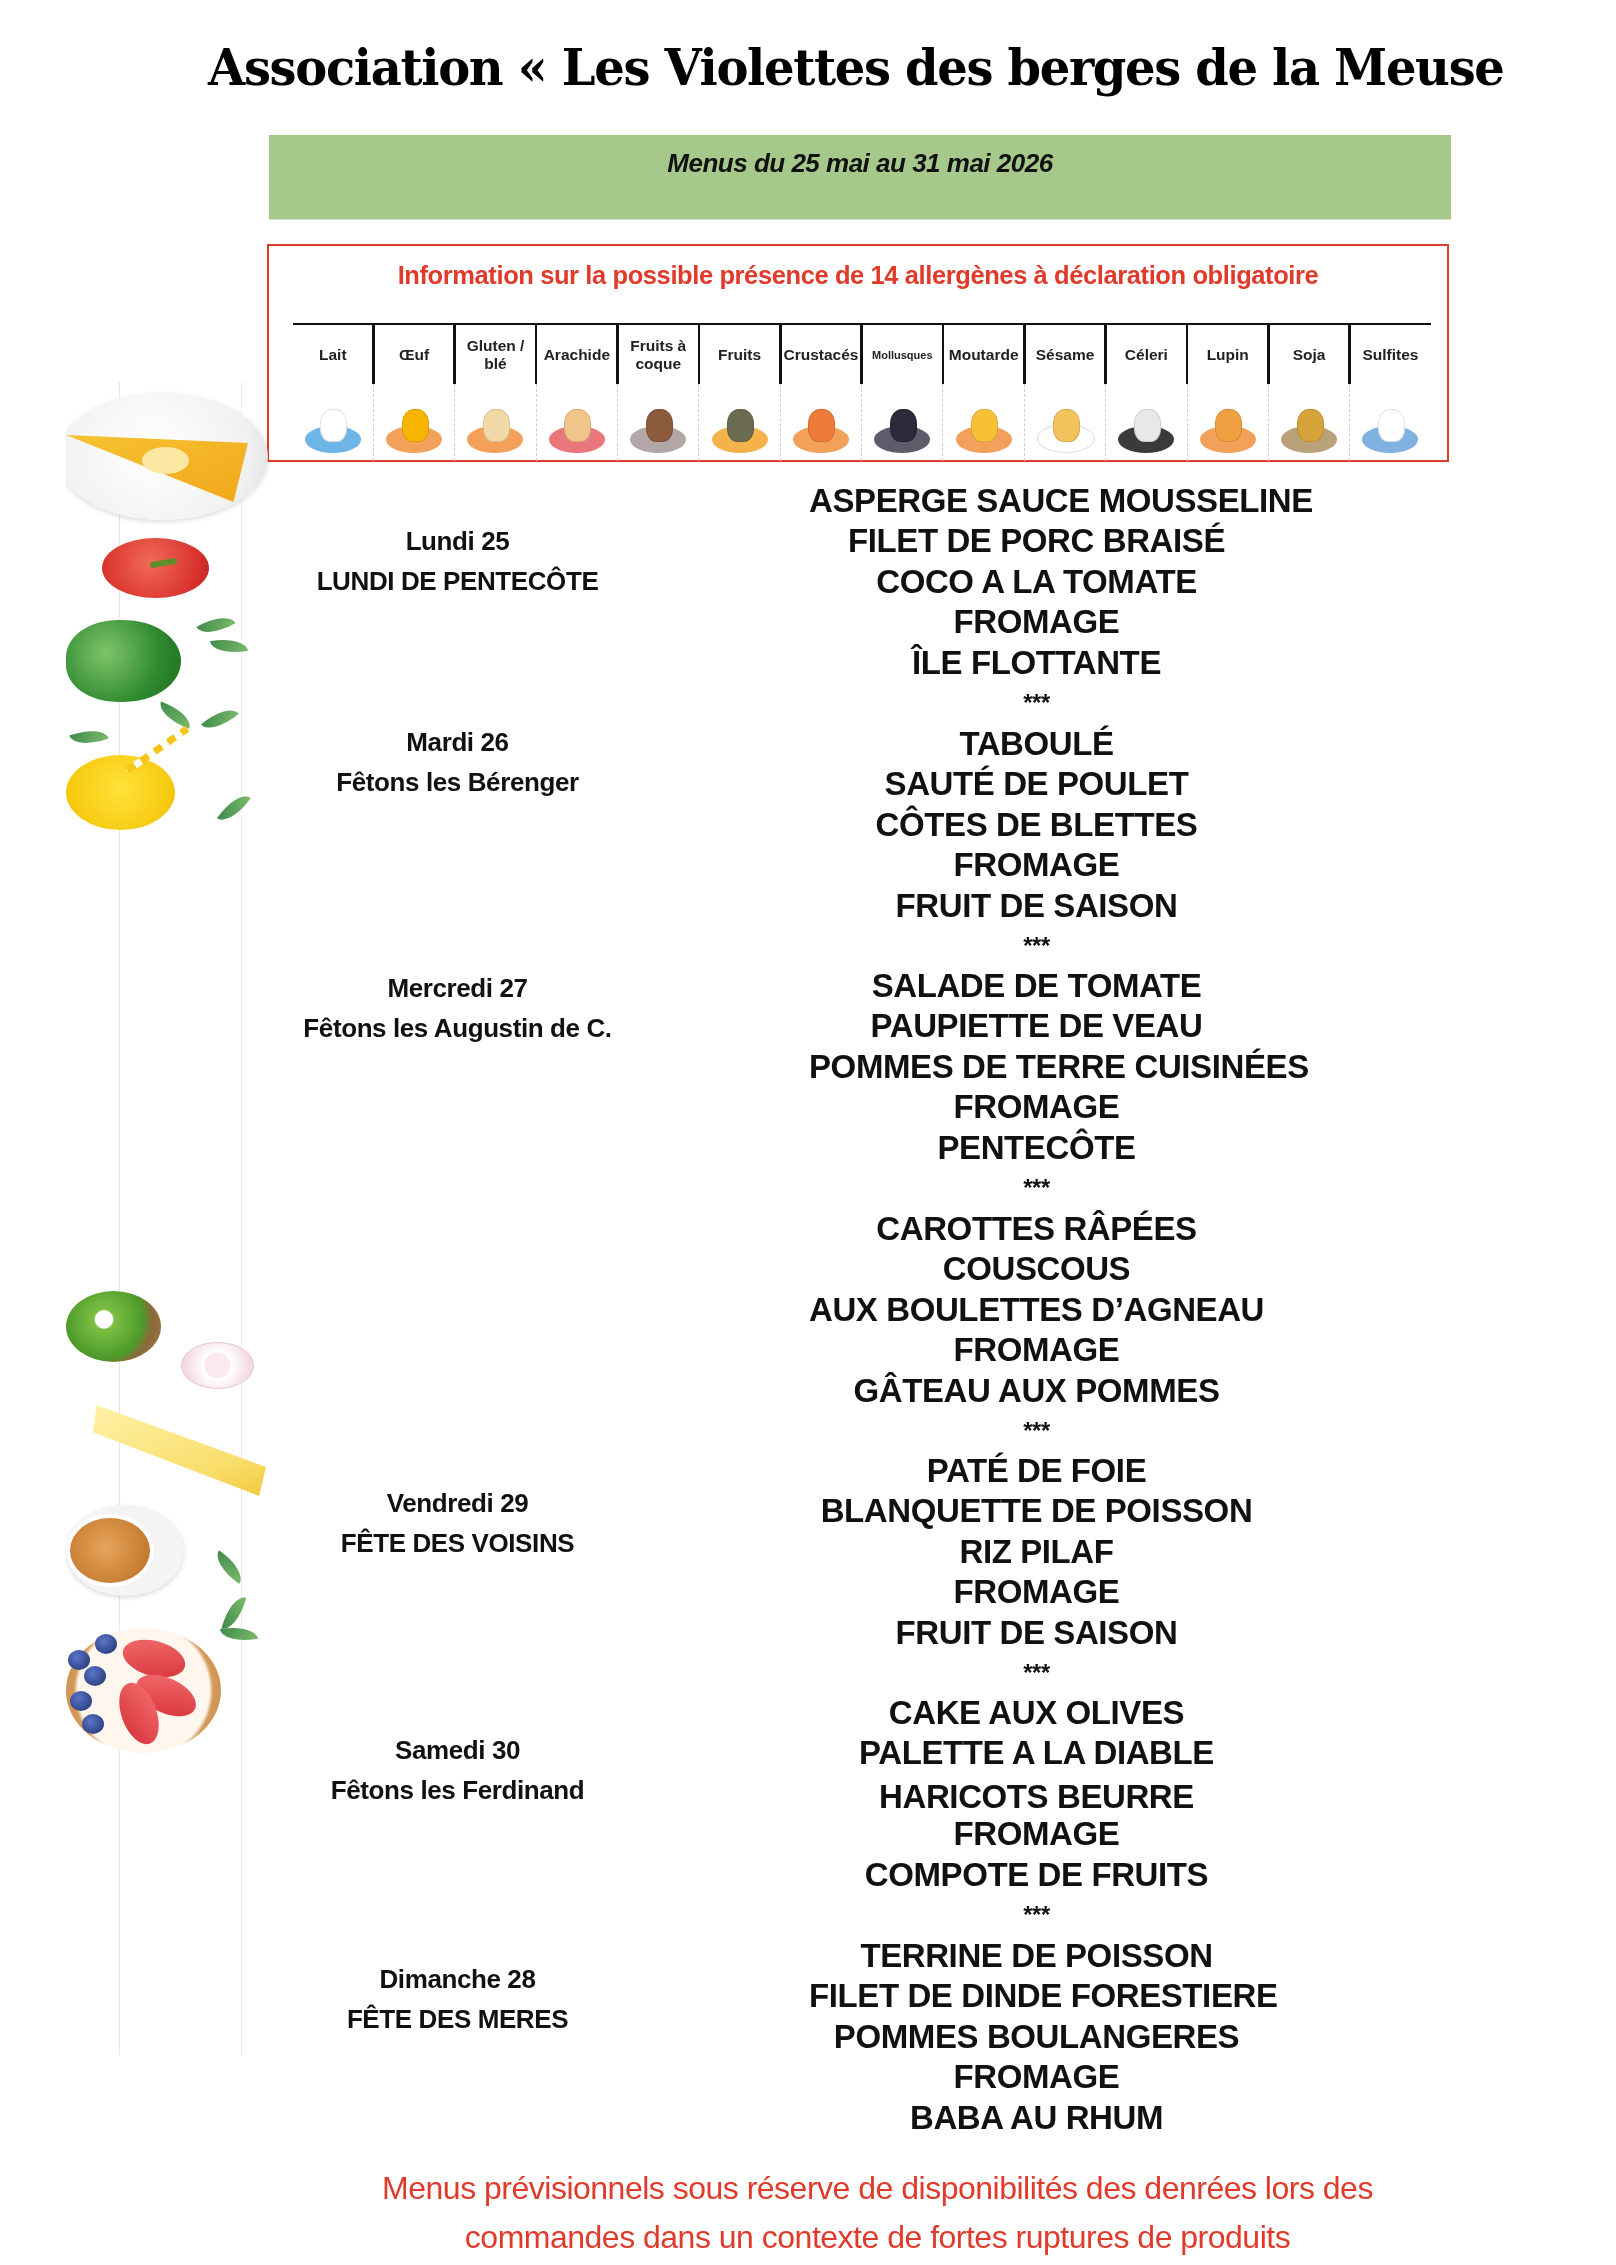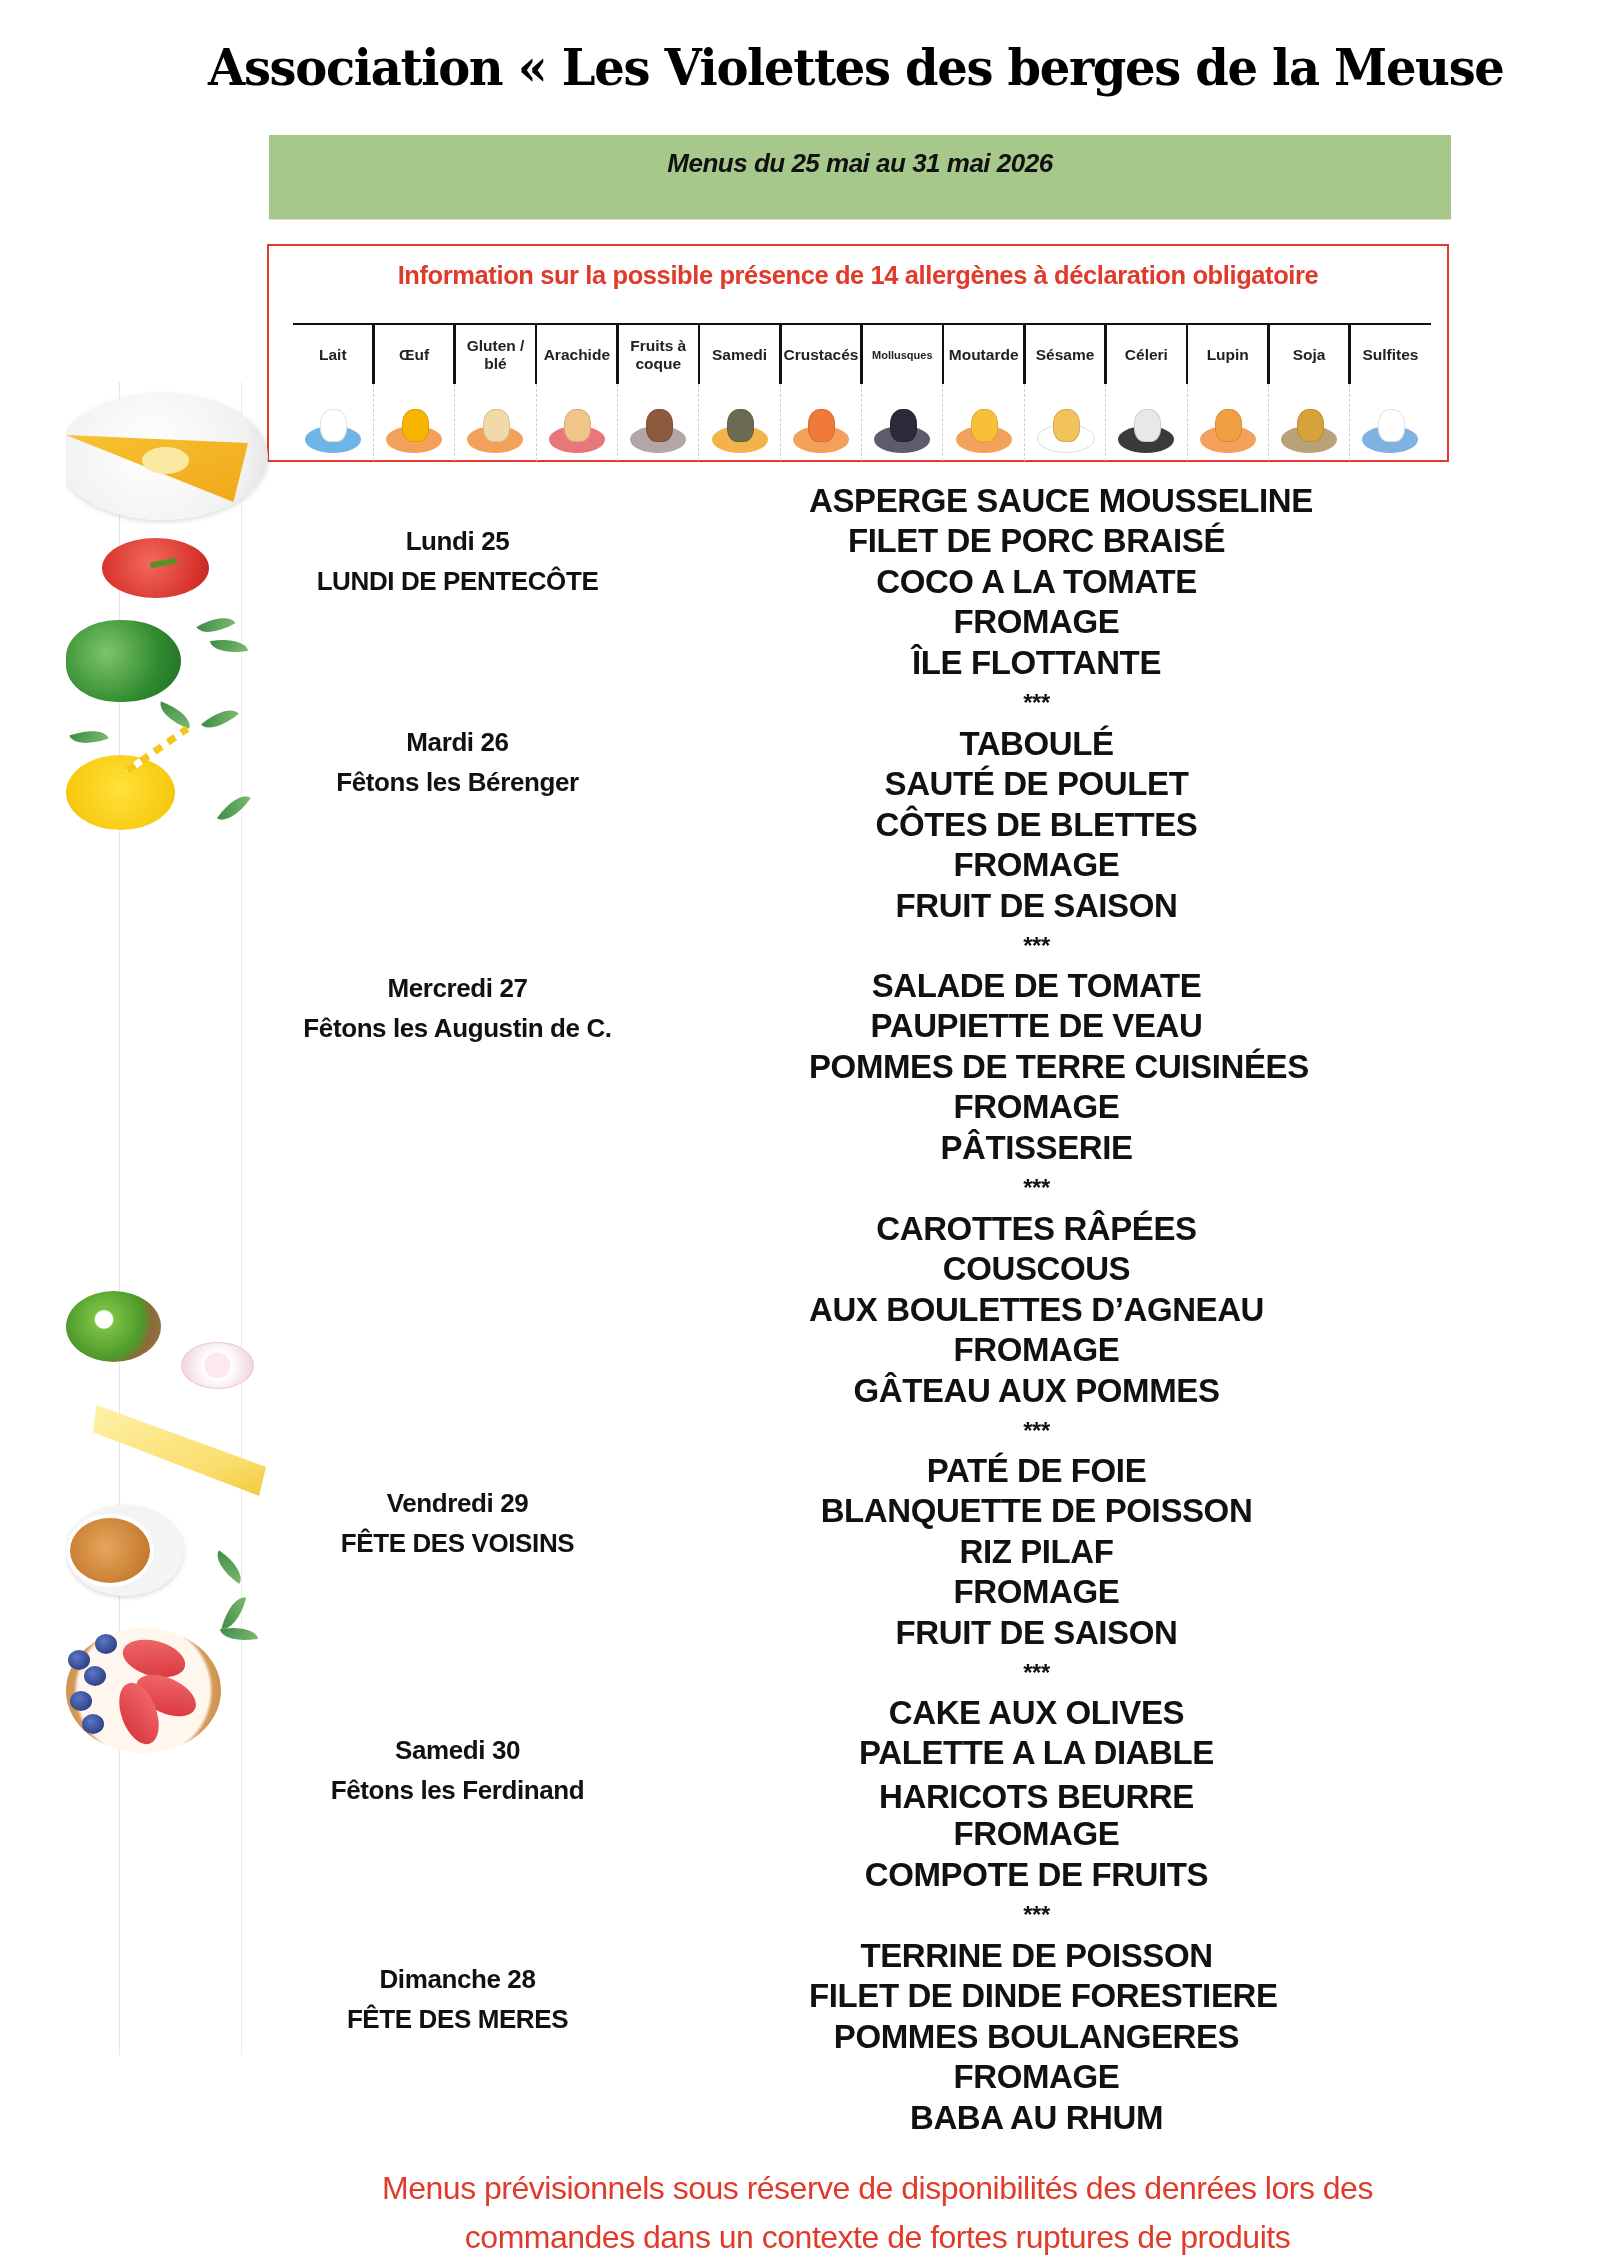--- a/index.html
+++ b/index.html
@@ -150,21 +150,21 @@
       <div class="allergen-col">
         <div class="divider"></div>
         <div class="allergen-label">Fruits à coque</div>
         <div class="allergen-icon">
           <div class="plate" style="background: rgb(179, 166, 166);"></div>
           <div class="food" style="background: rgb(140, 90, 60); box-shadow: rgba(0, 0, 0, 0.12) 0px 0px 0px 0.9px inset;"></div>
         </div>
       </div>
       <div class="allergen-col">
         <div class="divider"></div>
-        <div class="allergen-label">Samedi</div>
+        <div class="allergen-label">Fruits</div>
         <div class="allergen-icon">
           <div class="plate" style="background: rgb(243, 178, 74);"></div>
           <div class="food" style="background: rgb(107, 107, 82); box-shadow: rgba(0, 0, 0, 0.12) 0px 0px 0px 0.9px inset;"></div>
         </div>
       </div>
       <div class="allergen-col">
         <div class="divider"></div>
         <div class="allergen-label">Crustacés</div>
         <div class="allergen-icon">
           <div class="plate" style="background: rgb(242, 160, 90);"></div>
@@ -292,21 +292,21 @@
     </div>
     <div class="day-label" style="top: 968px;">
       <div>Mercredi 27</div>
       <div>Fêtons les Augustin de C.</div>
     </div>
     <div class="dish-col" style="top: 966px;">
       <div class="dish" style="top: 0px;">SALADE DE TOMATE</div>
       <div class="dish" style="top: 40px;">PAUPIETTE DE VEAU</div>
       <div class="dish" style="top: 81px;">POMMES DE TERRE CUISINÉES</div>
       <div class="dish" style="top: 121px;">FROMAGE</div>
-      <div class="dish" style="top: 162px;">PÂTISSERIE</div>
+      <div class="dish" style="top: 162px;">PENTECÔTE</div>
       <div class="dish sep" style="top: 202px;">***</div>
     </div>
     <div class="dish-col" style="top: 1209px;">
       <div class="dish" style="top: 0px;">CAROTTES RÂPÉES</div>
       <div class="dish" style="top: 40px;">COUSCOUS</div>
       <div class="dish" style="top: 81px;">AUX BOULETTES D’AGNEAU</div>
       <div class="dish" style="top: 121px;">FROMAGE</div>
       <div class="dish" style="top: 162px;">GÂTEAU AUX POMMES</div>
       <div class="dish sep" style="top: 202px;">***</div>
     </div>

